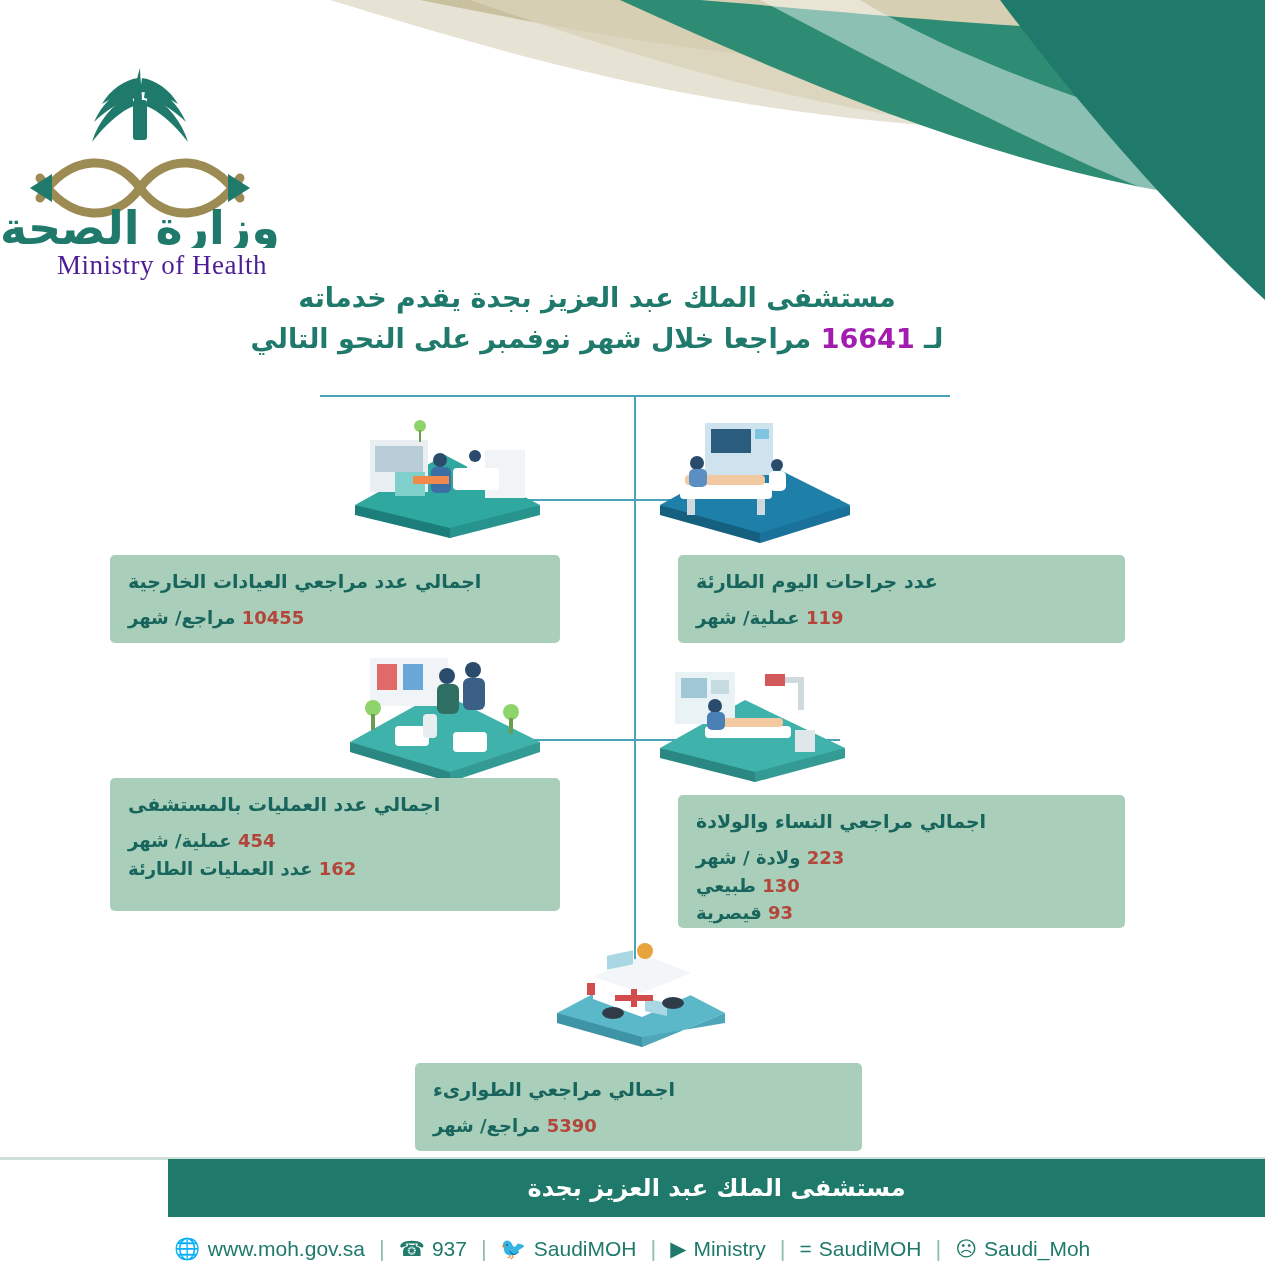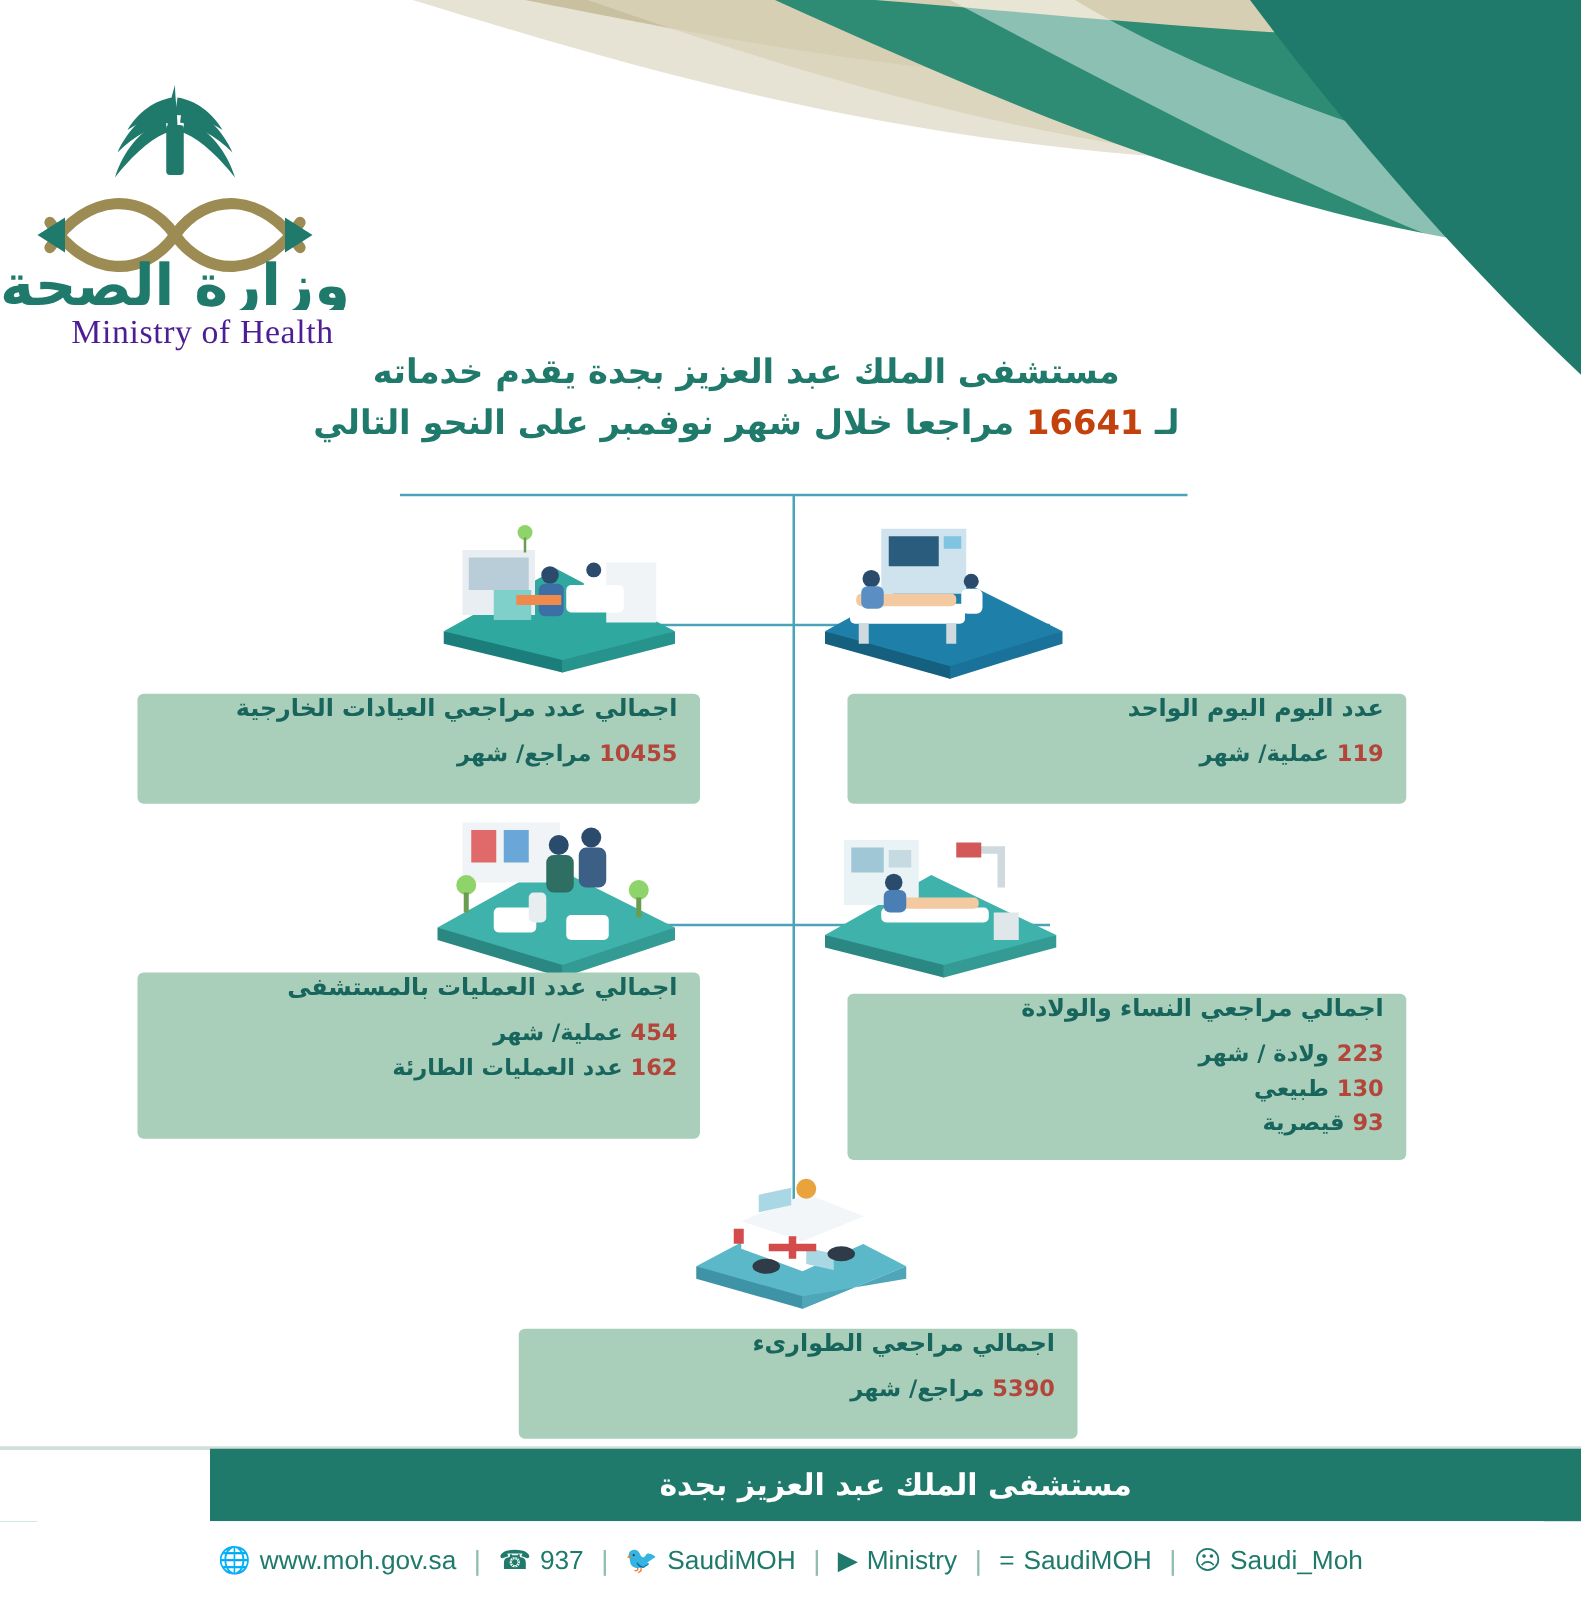--- a/index.html
+++ b/index.html
@@ -28,34 +28,34 @@
   }
 
   
   .headline{
     position:absolute; top:278px; right:278px; width:780px;
     text-align:center; color:#1f7a6b;
     font-family:"DejaVu Sans", sans-serif;
     font-size:27px; font-weight:bold; line-height:1.5;
     direction:rtl;
   }
-  .headline .num{ color:#c2410c; }
+  .headline .num{ color:#a21caf; }
 
   
   .lines{ position:absolute; top:380px; right:0; width:1265px; height:780px; pointer-events:none; }
 
   
   .card{
     position:absolute;
     background:#a9ceb9;
     border-radius:5px;
     color:#1b6b5f;
-    text-align:right;
+    text-align:left;
     direction:rtl;
-    padding:0 18px;
+    padding:14px 18px;
     margin-left:28px;
   }
   .card .title{
     font-size:19px; font-weight:bold; color:#17655c; margin-bottom:10px; line-height:1.3;
   }
   .card .row{
     font-size:18px; color:#17655c; line-height:1.55; font-weight:bold;
   }
   .card .row .v{ color:#b4453a; font-weight:bold; }
 
@@ -243,21 +243,21 @@
 
 <div class="card" id="card-outpatient">
   <div class="title">اجمالي عدد مراجعي العيادات الخارجية</div>
   <div class="row">
     <span class="v">10455</span>
     <span>مراجع/ شهر</span>
   </div>
 </div>
 
 <div class="card" id="card-daysurgery">
-  <div class="title">عدد اليوم اليوم الواحد</div>
+  <div class="title">عدد جراحات اليوم الطارئة</div>
   <div class="row">
     <span class="v">119</span>
     <span>عملية/ شهر</span>
   </div>
 </div>
 
 <div class="card" id="card-operations">
   <div class="title">اجمالي عدد العمليات بالمستشفى</div>
   <div class="row">
     <span class="v">454</span>

